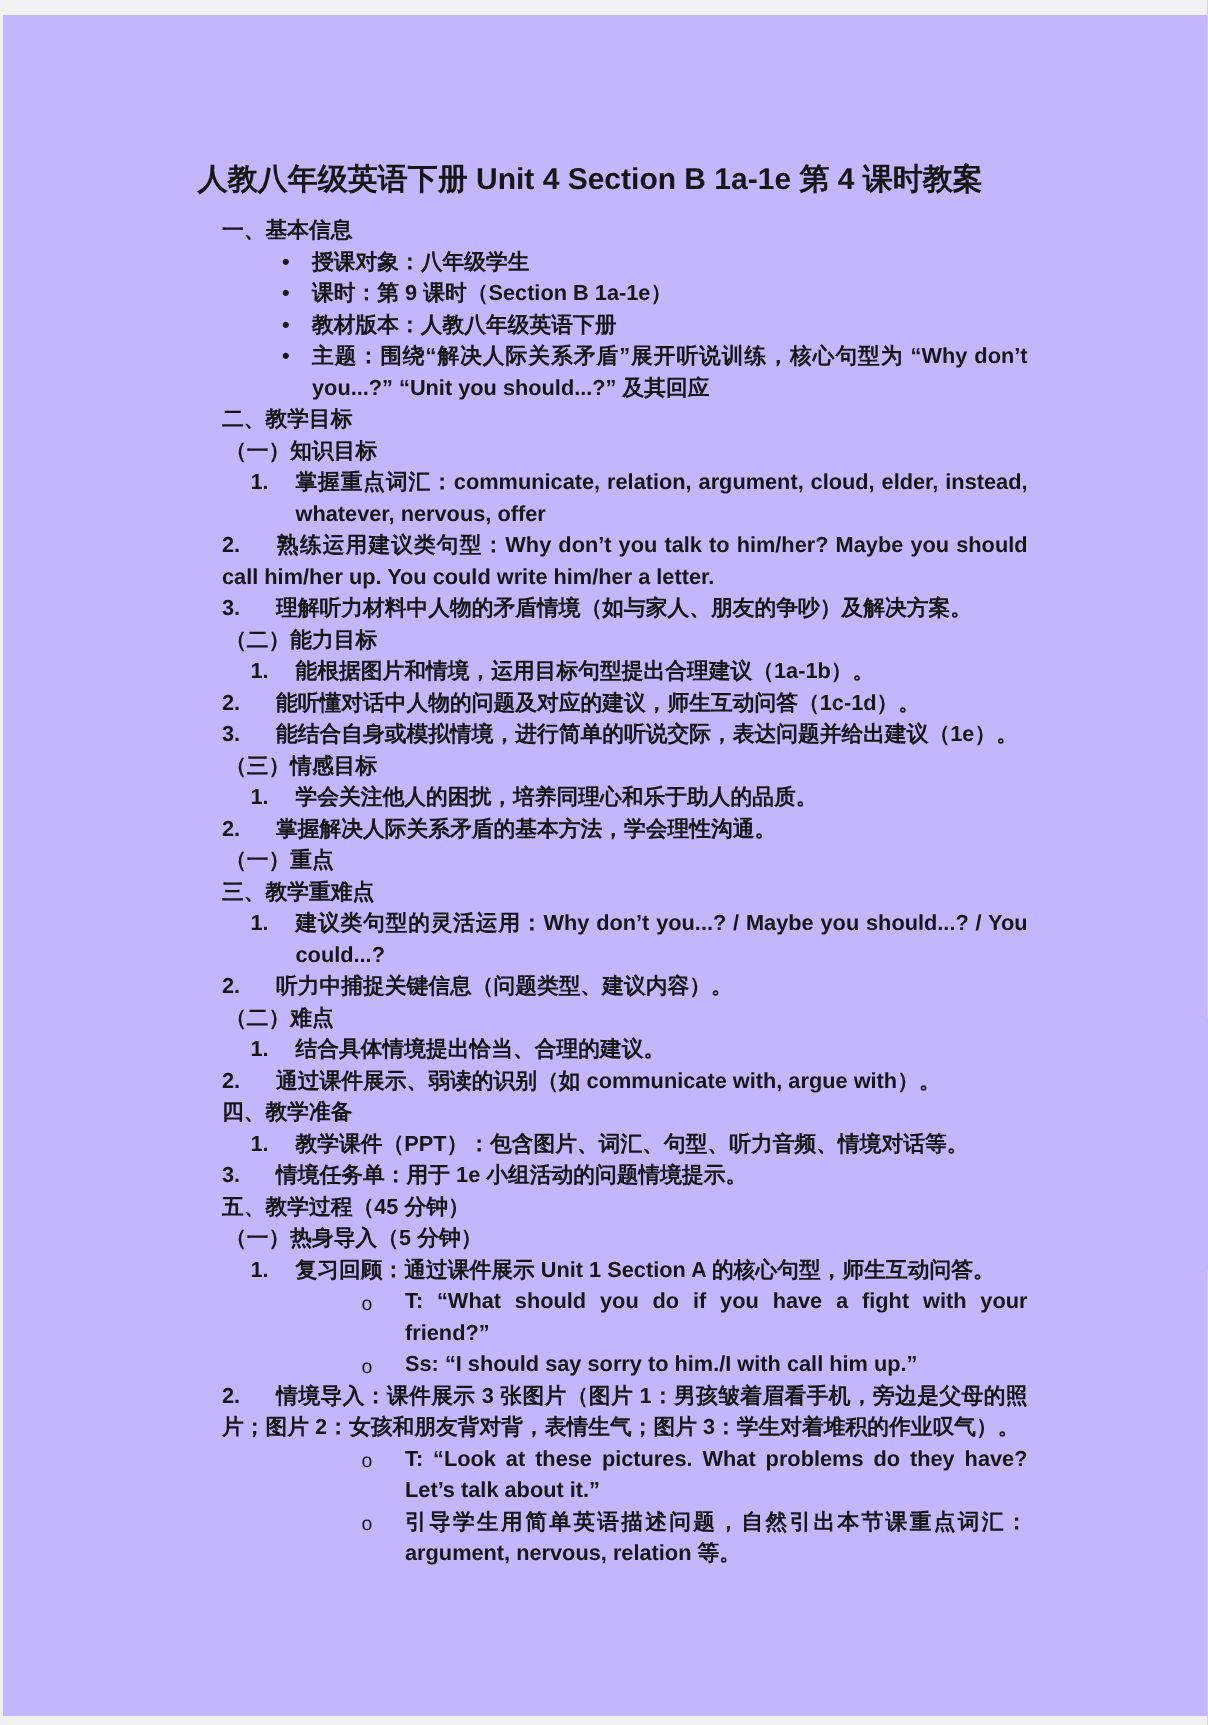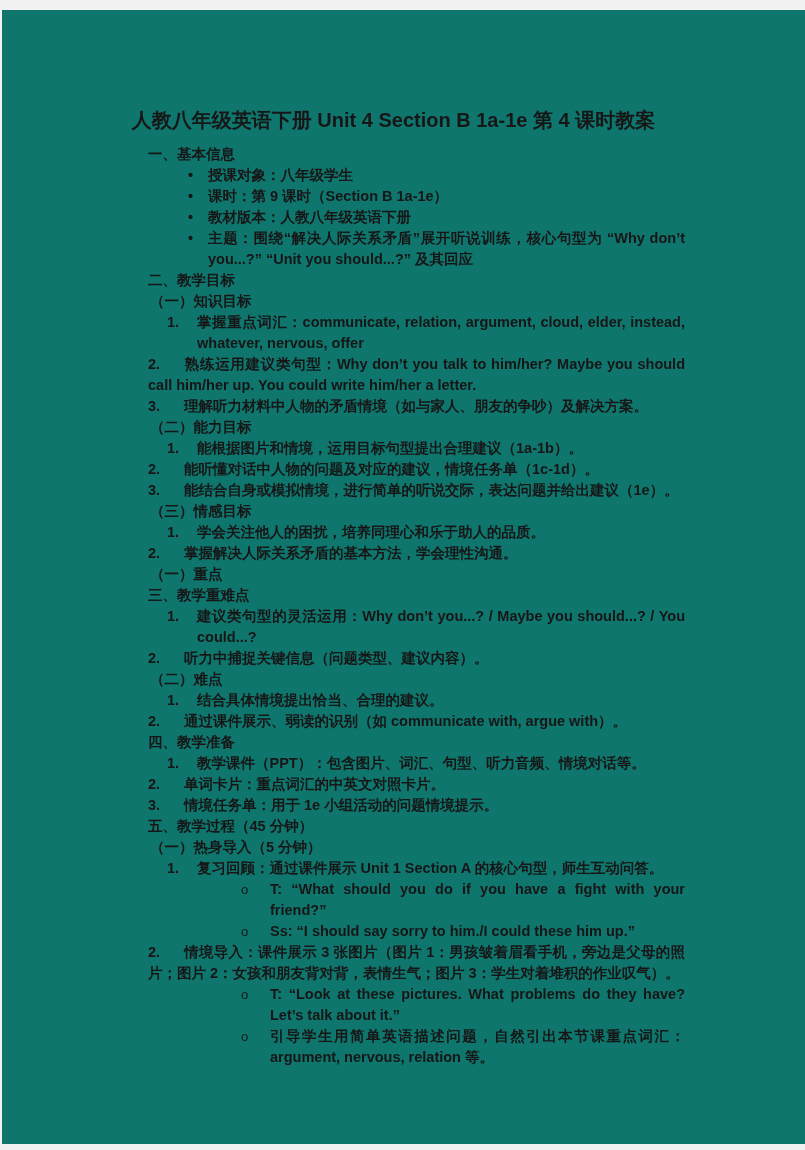--- a/index.html
+++ b/index.html
@@ -9,21 +9,21 @@
     background: #f1f1f2;
     font-family: "Liberation Sans", "DejaVu Sans", sans-serif;
     font-weight: 700;
     color: #161616;
     overflow: hidden;
   }
   .page {
     position: absolute;
     top: 10px; left: 2px;
     width: 803px; height: 1134px;
-    background: #0f766e;
+    background: #c4b5fd;
   }
   .content {
     position: absolute;
     top: 97px; left: 100px;
     width: 583px;
   }
   .title {
     font-size: 20px;
     line-height: 26px;
     text-align: center;
@@ -66,47 +66,46 @@
 
     <p class="p h">二、教学目标</p>
     <p class="p sub">（一）知识目标</p>
 
     <p class="p n1"><span class="mk">1.</span><span>掌握重点词汇：communicate, relation, argument, cloud, elder, instead, whatever, nervous, offer</span></p>
     <p class="p n0"><span class="mk">2.</span><span>熟练运用建议类句型：Why don’t you talk to him/her? Maybe you should call him/her up. You could write him/her a letter.</span></p>
     <p class="p n0"><span class="mk">3.</span><span>理解听力材料中人物的矛盾情境（如与家人、朋友的争吵）及解决方案。</span></p>
 
     <p class="p sub">（二）能力目标</p>
     <p class="p n1"><span class="mk">1.</span><span>能根据图片和情境，运用目标句型提出合理建议（1a-1b）。</span></p>
-    <p class="p n0"><span class="mk">2.</span><span>能听懂对话中人物的问题及对应的建议，情境任务单（1c-1d）。</span></p>
+    <p class="p n0"><span class="mk">2.</span><span>能听懂对话中人物的问题及对应的建议，师生互动问答（1c-1d）。</span></p>
     <p class="p n0"><span class="mk">3.</span><span>能结合自身或模拟情境，进行简单的听说交际，表达问题并给出建议（1e）。</span></p>
 
     <p class="p sub">（三）情感目标</p>
     <p class="p n1"><span class="mk">1.</span><span>学会关注他人的困扰，培养同理心和乐于助人的品质。</span></p>
     <p class="p n0"><span class="mk">2.</span><span>掌握解决人际关系矛盾的基本方法，学会理性沟通。</span></p>
 
     <p class="p sub">（一）重点</p>
     <p class="p h">三、教学重难点</p>
     <p class="p n1"><span class="mk">1.</span><span>建议类句型的灵活运用：Why don’t you...? / Maybe you should...? / You could...?</span></p>
     <p class="p n0"><span class="mk">2.</span><span>听力中捕捉关键信息（问题类型、建议内容）。</span></p>
 
     <p class="p sub">（二）难点</p>
     <p class="p n1"><span class="mk">1.</span><span>结合具体情境提出恰当、合理的建议。</span></p>
     <p class="p n0"><span class="mk">2.</span><span>通过课件展示、弱读的识别（如 communicate with, argue with）。</span></p>
 
     <p class="p h">四、教学准备</p>
     <p class="p n1"><span class="mk">1.</span><span>教学课件（PPT）：包含图片、词汇、句型、听力音频、情境对话等。</span></p>
-    <p class="p n0"><span class="mk">2.</span><span>单词卡片：重点词汇的中英文对照卡片。</span></p>
     <p class="p n0"><span class="mk">3.</span><span>情境任务单：用于 1e 小组活动的问题情境提示。</span></p>
 
     <p class="p h">五、教学过程（45 分钟）</p>
     <p class="p sub">（一）热身导入（5 分钟）</p>
     <p class="p n1"><span class="mk">1.</span><span>复习回顾：通过课件展示 Unit 1 Section A 的核心句型，师生互动问答。</span></p>
 
     <p class="p c1"><span class="mk">o</span><span>T: “What should you do if you have a fight with your friend?”</span></p>
-    <p class="p c1"><span class="mk">o</span><span>Ss: “I should say sorry to him./I could these him up.”</span></p>
+    <p class="p c1"><span class="mk">o</span><span>Ss: “I should say sorry to him./I with call him up.”</span></p>
 
     <p class="p n0"><span class="mk">2.</span><span>情境导入：课件展示 3 张图片（图片 1：男孩皱着眉看手机，旁边是父母的照片；图片 2：女孩和朋友背对背，表情生气；图片 3：学生对着堆积的作业叹气）。</span></p>
 
     <p class="p c1"><span class="mk">o</span><span>T: “Look at these pictures. What problems do they have? Let’s talk about it.”</span></p>
     <p class="p c1"><span class="mk">o</span><span>引导学生用简单英语描述问题，自然引出本节课重点词汇：argument, nervous, relation 等。</span></p>
 
   </div>
 </div>
 
 </body></html>

